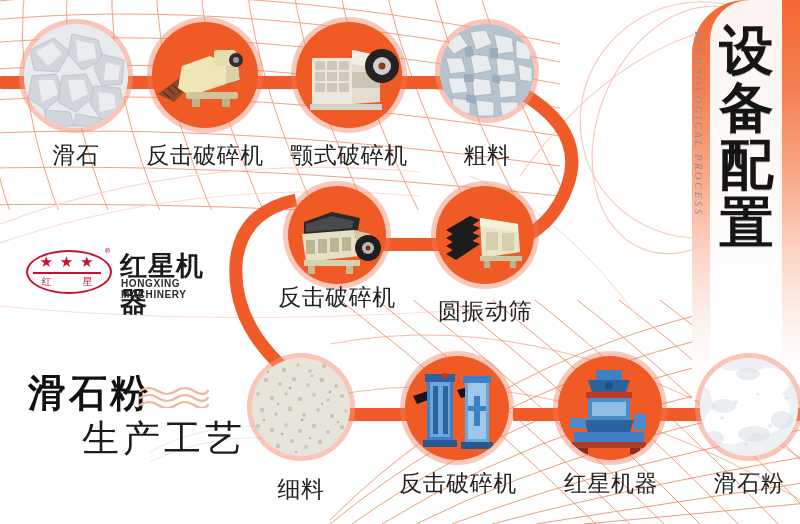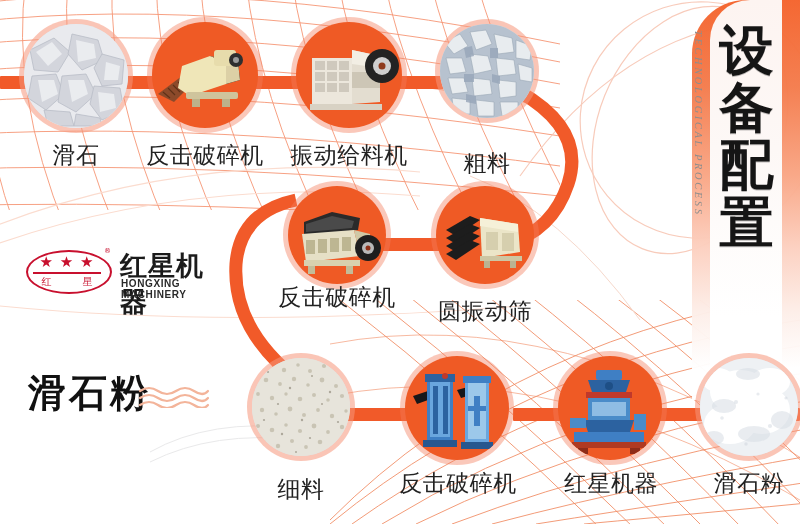--- a/index.html
+++ b/index.html
@@ -290,21 +290,21 @@
         </g>
         <polygon points="56,28 84,34 84,80 56,82" fill="#e3ddd0"></polygon>
         <polygon points="56,28 84,34 84,46 56,42" fill="#f2eee4"></polygon>
         <rect x="56" y="50" width="28" height="16" fill="#cdc6b6"></rect>
         <circle cx="86" cy="44" r="17" fill="#232323"></circle>
         <circle cx="86" cy="44" r="9" fill="#cfcfcf"></circle>
         <circle cx="86" cy="44" r="3.5" fill="#8e3a1c"></circle>
         <rect x="14" y="82" width="72" height="6" fill="#d8d2c4"></rect>
       </svg>
     </div>
-    <div class="label" style="left:-22px;top:118px;width:150px;">振动给料机</div>
+    <div class="label" style="left:-22px;top:118px;width:150px;">颚式破碎机</div>
   </div>
 
   <div class="node" style="left:440px;top:24px;">
     <div class="circ mat" style="width:94px;height:94px;">
       <svg viewBox="0 0 94 94" width="94" height="94">
         <rect width="94" height="94" fill="#b7c2cf"></rect>
         <g fill="#e8ecef" stroke="#9aa7b6" stroke-width=".6">
           <polygon points="4,18 20,10 28,22 14,30"></polygon>
           <polygon points="30,8 46,6 52,20 36,26"></polygon>
           <polygon points="54,10 72,14 74,28 58,30"></polygon>
@@ -322,21 +322,21 @@
         </g>
         <g fill="#97a6b8" opacity=".8">
           <polygon points="24,24 32,22 34,32 26,34"></polygon>
           <polygon points="50,24 58,24 58,34 50,34"></polygon>
           <polygon points="24,50 34,50 34,58 24,58"></polygon>
           <polygon points="52,50 60,52 60,60 52,58"></polygon>
           <polygon points="26,70 36,72 36,80 26,78"></polygon>
         </g>
       </svg>
     </div>
-    <div class="label" style="left:-9px;top:124px;width:112px;">粗料</div>
+    <div class="label" style="left:-9px;top:116px;width:112px;">粗料</div>
   </div>
 
   <div class="node" style="left:288px;top:186px;">
     <div class="circ equip" style="width:98px;height:98px;">
       <svg viewBox="0 0 98 98" width="98" height="98">
         <polygon points="16,36 44,26 72,32 70,44 16,50" fill="#2a2a2a"></polygon>
         <polygon points="18,38 44,30 66,35 64,42 18,46" fill="#4a4a4a"></polygon>
         <polygon points="14,48 66,44 72,70 18,76" fill="#e6e0c6"></polygon>
         <polygon points="66,44 82,48 84,70 72,70" fill="#cfc8a6"></polygon>
         <g fill="#bdb692">
@@ -529,14 +529,15 @@
   </div>
 
   <div class="hl1">滑石粉</div>
   <svg class="squiggle" viewBox="0 0 72 22">
     <g stroke="#f3b49a" stroke-width="2.2" fill="none" stroke-linecap="round">
       <path d="M2,5 Q11,-1 20,5 T38,5 T56,5 T70,5"></path>
       <path d="M2,12 Q11,6 20,12 T38,12 T56,12 T70,12"></path>
       <path d="M2,19 Q11,13 20,19 T38,19 T56,19 T70,19"></path>
     </g>
   </svg>
+  <div class="hl2">生产工艺</div>
 
 </div>
 
 </body></html>

